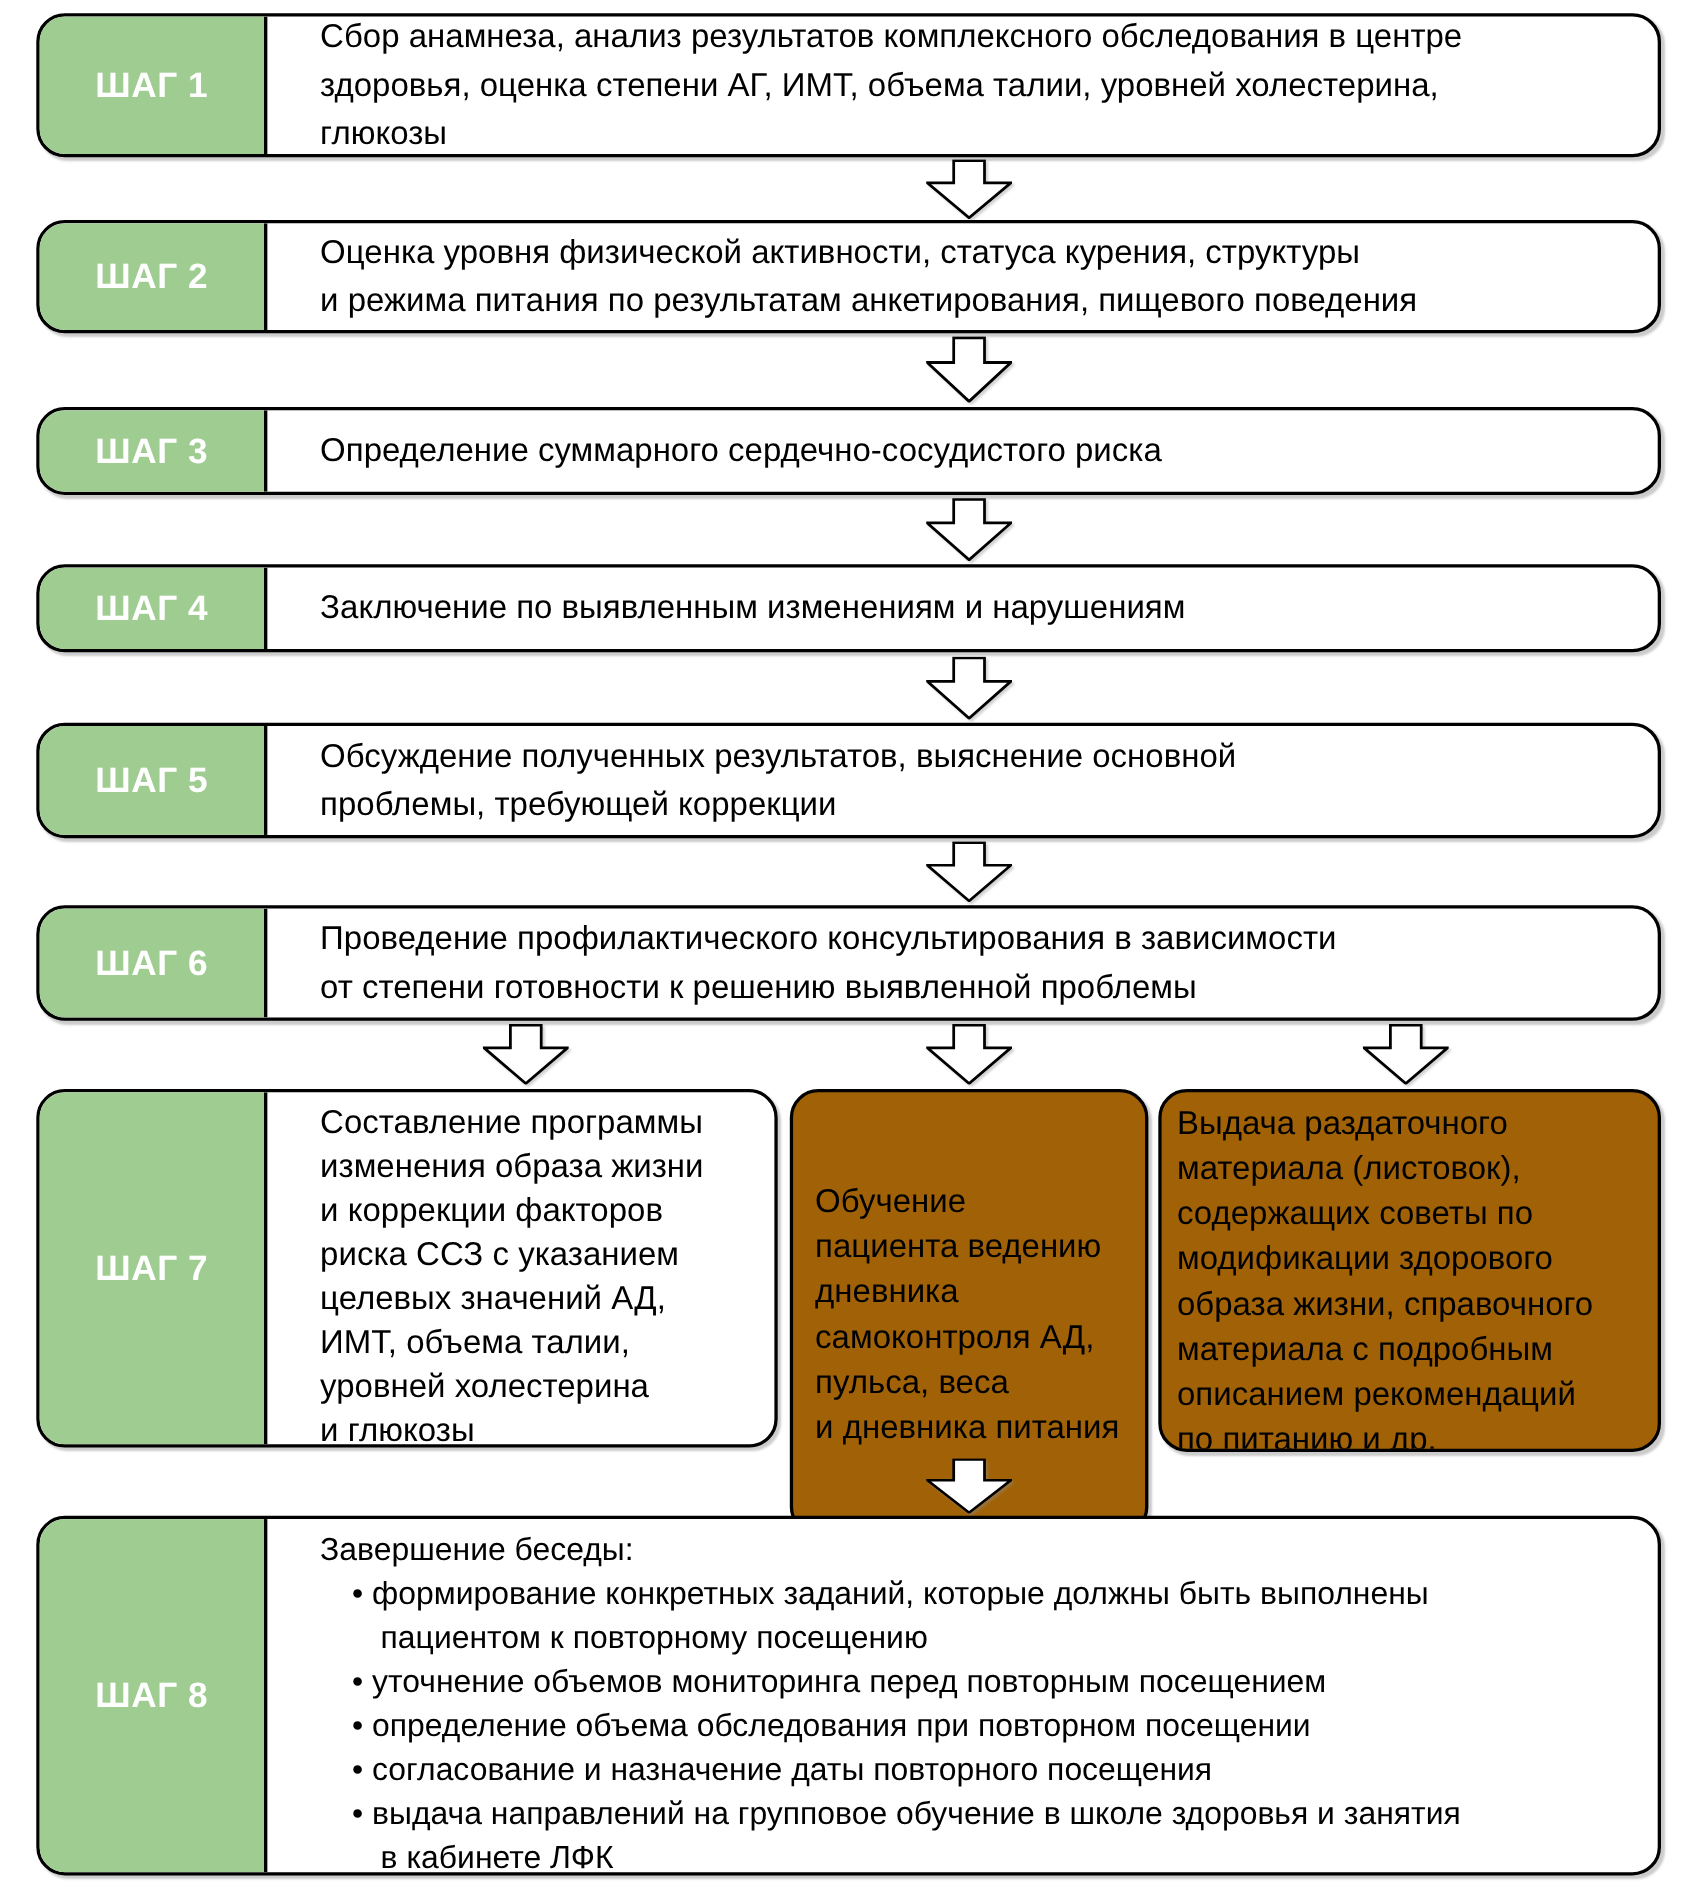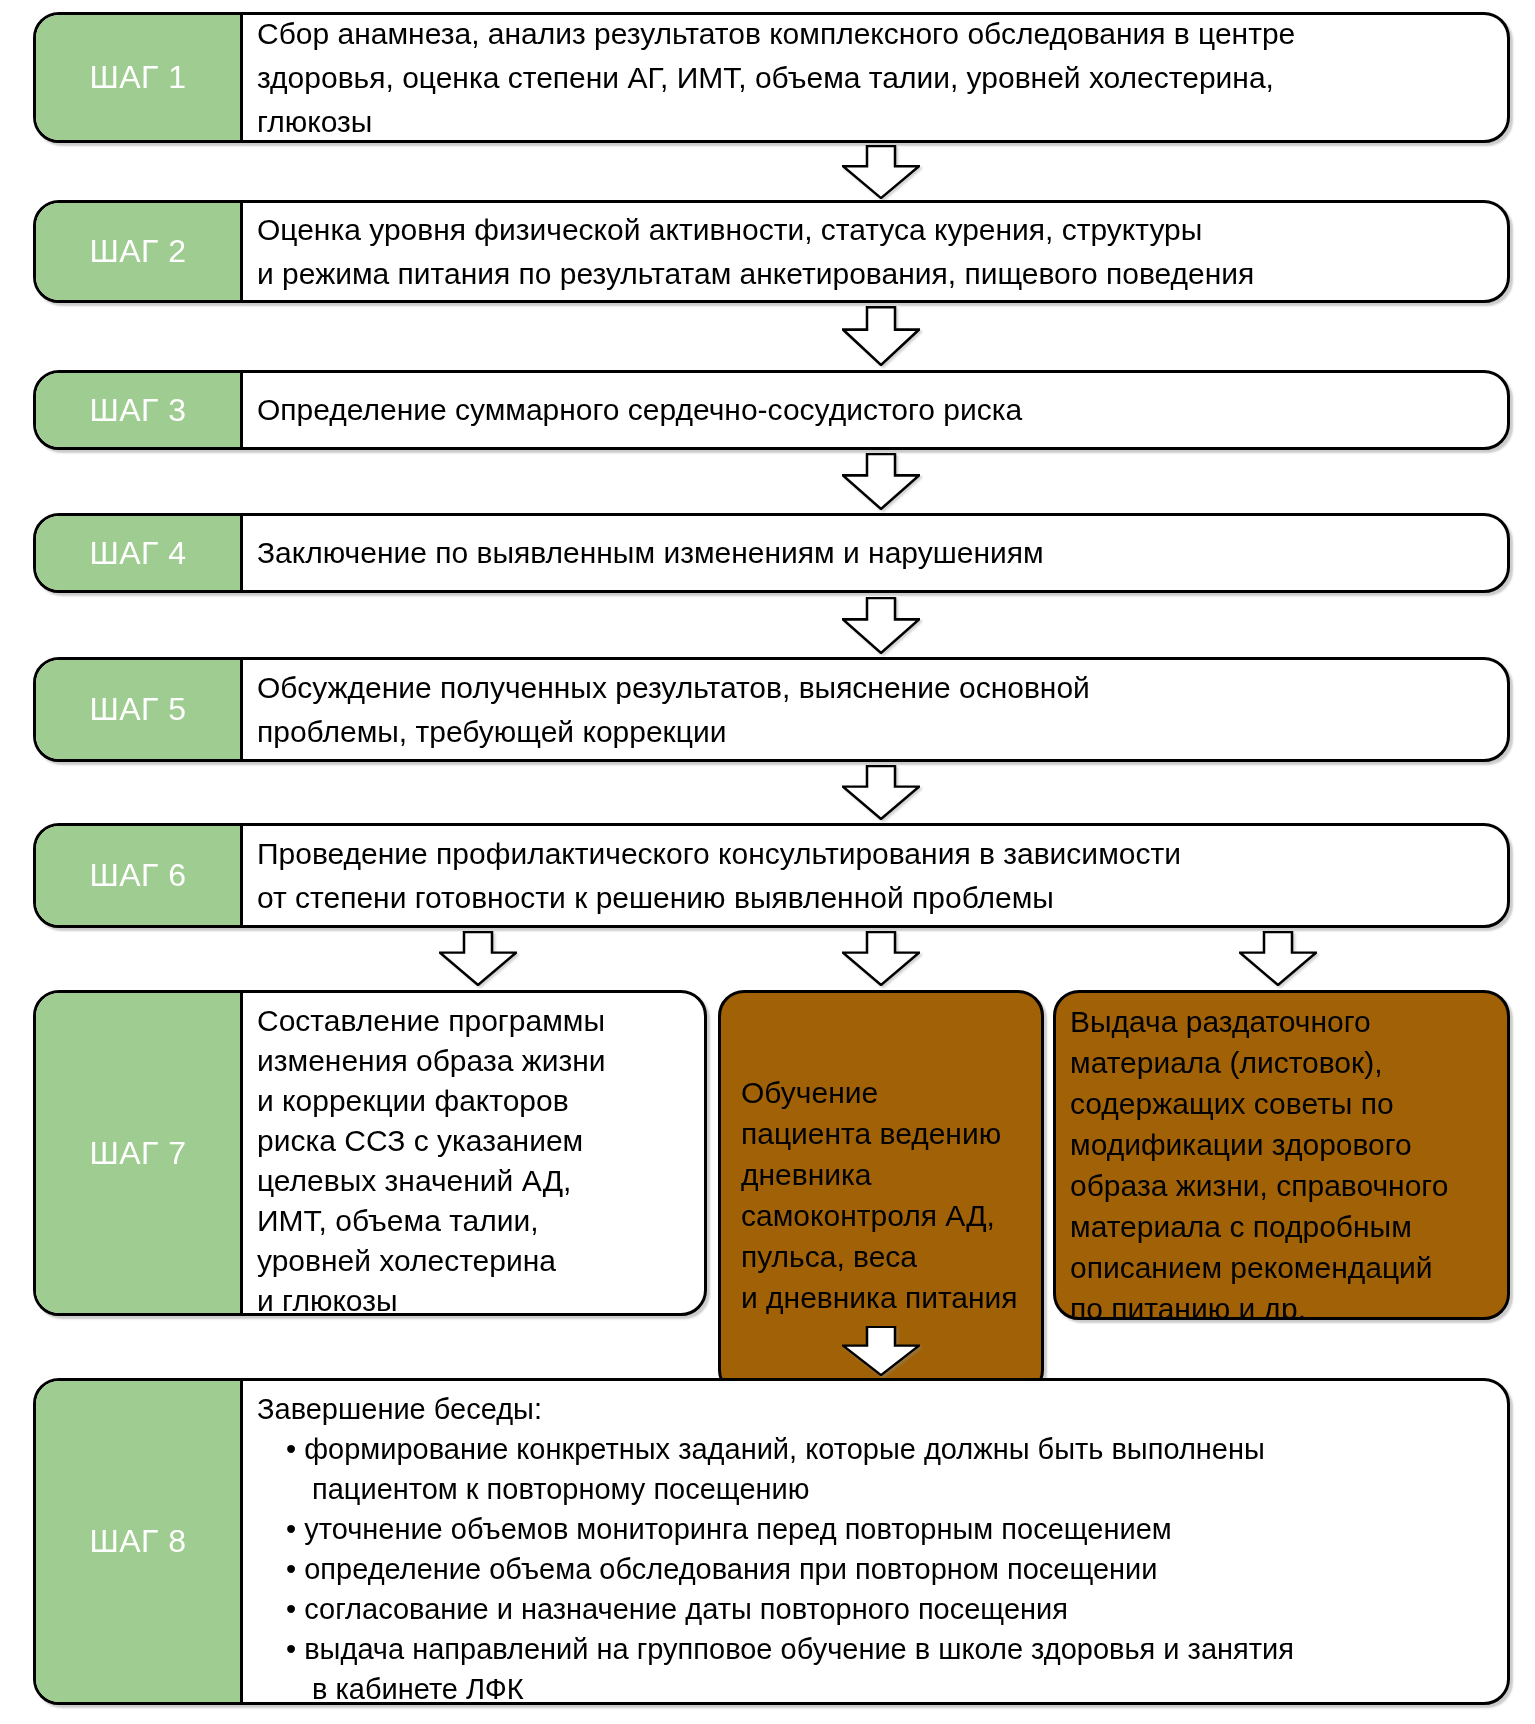--- a/index.html
+++ b/index.html
@@ -14,27 +14,27 @@
     position:absolute; left:33px; width:1477px;
     border:3px solid #000; border-radius:26px; background:#fff;
     display:flex; overflow:hidden;
     box-shadow:3px 3px 2px rgba(140,140,140,0.45);
   }
   .label {
     flex:0 0 207px; width:207px;
     background:var(--label-bg,#9fcc90);
     border-right:3px solid #000;
     display:flex; align-items:center; justify-content:center;
-    color:var(--label-fg,#fff); font-weight:normal; font-size:32px;
+    color:var(--label-fg,#fff); font-weight:bold; font-size:32px;
     letter-spacing:0.5px;
   }
   .content {
     flex:1; display:flex; flex-direction:column; justify-content:center;
     padding:4px 18px 4px 14px;
-    font-size:30px; line-height:44px; white-space:pre-line;
+    font-size:30px; line-height:44px; white-space:pre-line;margin-left:34px;
   }
   .content.single { line-height:36px; }
 
   .branch {
     position:absolute;
     border:3px solid #000; border-radius:26px; background:#a16207;
     box-shadow:3px 3px 2px rgba(140,140,140,0.45);
     overflow:hidden;
   }
   .branch .btext {

